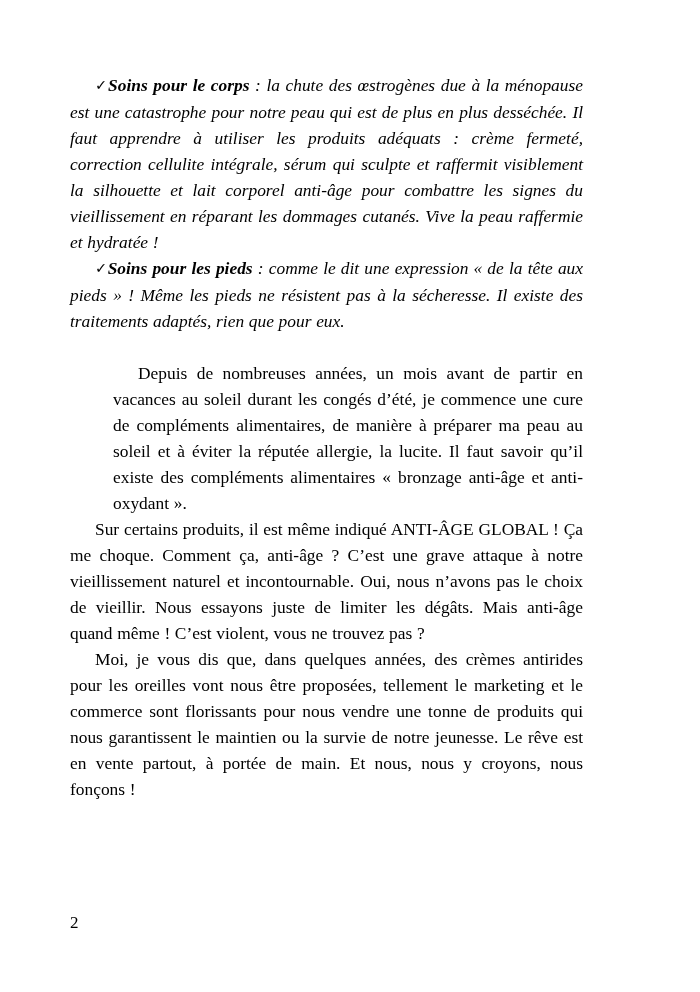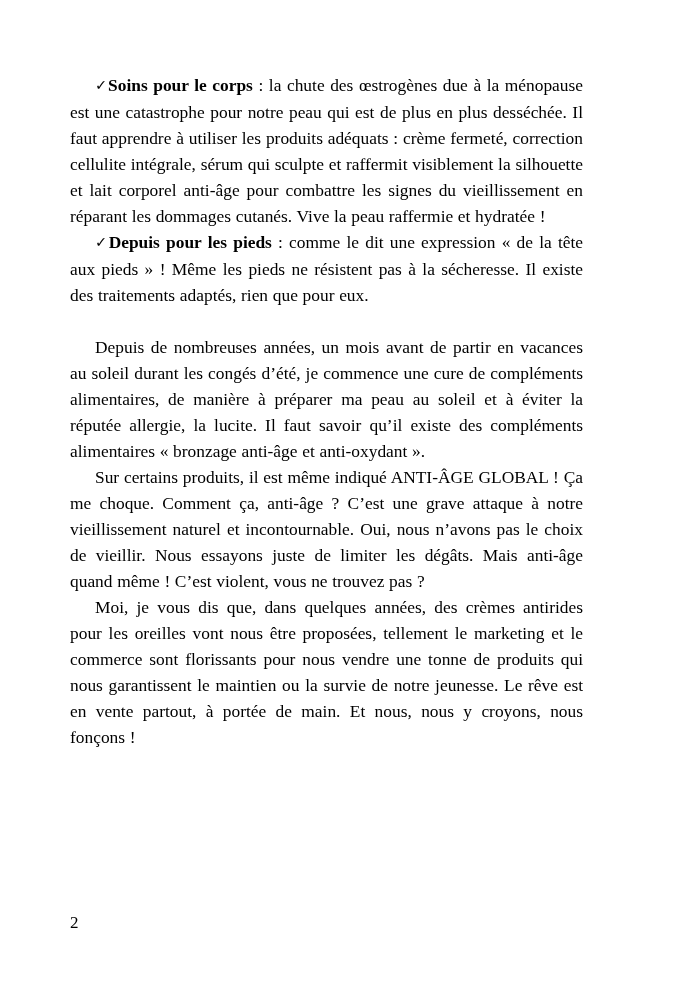--- a/index.html
+++ b/index.html
@@ -46,25 +46,27 @@
     word-spacing: 0.02em;
   }
 
   p.para.no-indent {
     text-indent: 0;
   }
 
   
   p.para.spaced-before {
     margin-top: 26px;
+    margin-left: 43px;
   }
 
   
   p.bullet {
     text-indent: 25px;
+    font-style: italic;
   }
 
   .check {
     font-family: "DejaVu Sans", "Liberation Sans", sans-serif;
     font-size: 14.5px;
     font-weight: normal;
     letter-spacing: 0;
     position: relative;
     top: -1px;
   }
@@ -86,21 +88,21 @@
 </head>
 <body>
 
 <div class="page">
 
   <div class="text-block">
 
 
     <p class="para bullet"><span class="check">✓</span><span class="lead">Soins pour le corps</span><span> : la chute des œstrogènes due à la ménopause est une catastrophe pour notre peau qui est de plus en plus desséchée. Il faut apprendre à utiliser les produits adéquats : crème fermeté, correction cellulite intégrale, sérum qui sculpte et raffermit visiblement la silhouette et lait corporel anti-âge pour combattre les signes du vieillissement en réparant les dommages cutanés. Vive la peau raffermie et hydratée !</span></p>
 
-    <p class="para bullet"><span class="check">✓</span><span class="lead">Depuis pour les pieds</span><span> : comme le dit une expression « de la tête aux pieds » ! Même les pieds ne résistent pas à la sécheresse. Il existe des traitements adaptés, rien que pour eux.</span></p>
+    <p class="para bullet"><span class="check">✓</span><span class="lead">Soins pour les pieds</span><span> : comme le dit une expression « de la tête aux pieds » ! Même les pieds ne résistent pas à la sécheresse. Il existe des traitements adaptés, rien que pour eux.</span></p>
 
     <p class="para spaced-before">Depuis de nombreuses années, un mois avant de partir en vacances au soleil durant les congés d’été, je commence une cure de compléments alimentaires, de manière à préparer ma peau au soleil et à éviter la réputée allergie, la lucite. Il faut savoir qu’il existe des compléments alimentaires « bronzage anti-âge et anti-oxydant ».</p>
 
     <p class="para">Sur certains produits, il est même indiqué ANTI-ÂGE GLOBAL ! Ça me choque. Comment ça, anti-âge ? C’est une grave attaque à notre vieillissement naturel et incontournable. Oui, nous n’avons pas le choix de vieillir. Nous essayons juste de limiter les dégâts. Mais anti-âge quand même ! C’est violent, vous ne trouvez pas ?</p>
 
     <p class="para">Moi, je vous dis que, dans quelques années, des crèmes antirides pour les oreilles vont nous être proposées, tellement le marketing et le commerce sont florissants pour nous vendre une tonne de produits qui nous garantissent le maintien ou la survie de notre jeunesse. Le rêve est en vente partout, à portée de main. Et nous, nous y croyons, nous fonçons !</p>
 
   </div>
 
   <div class="folio">2</div>

